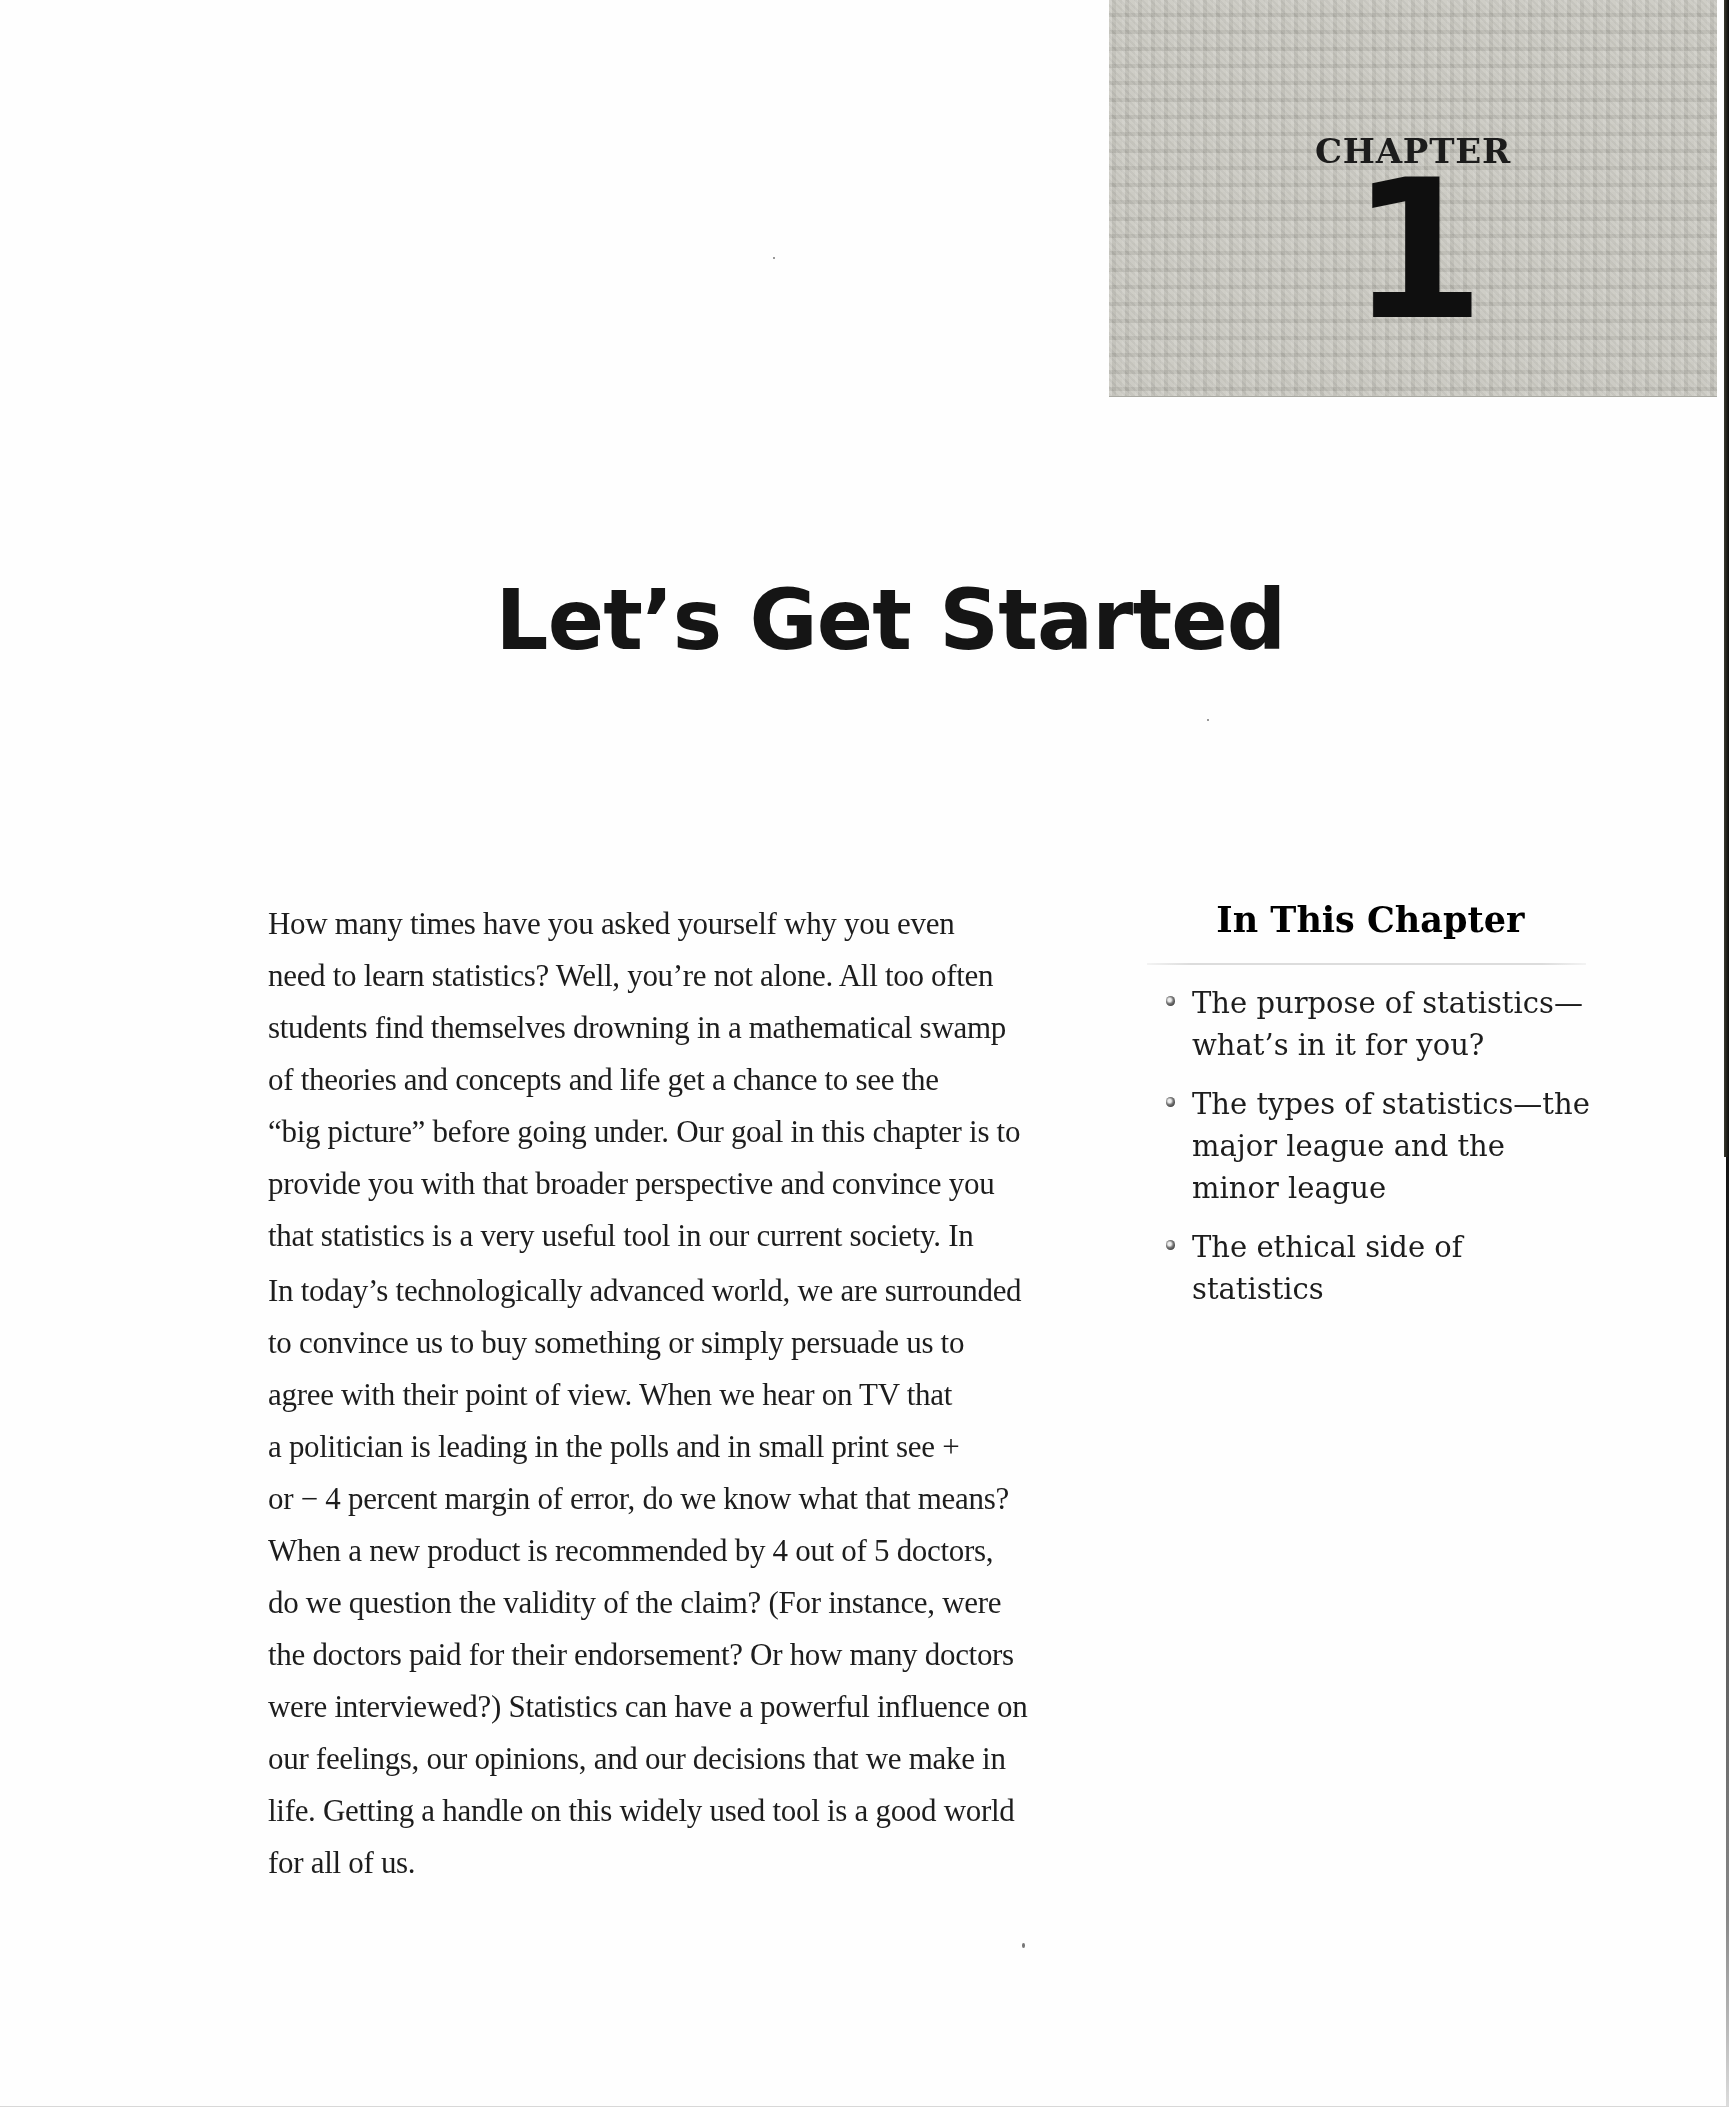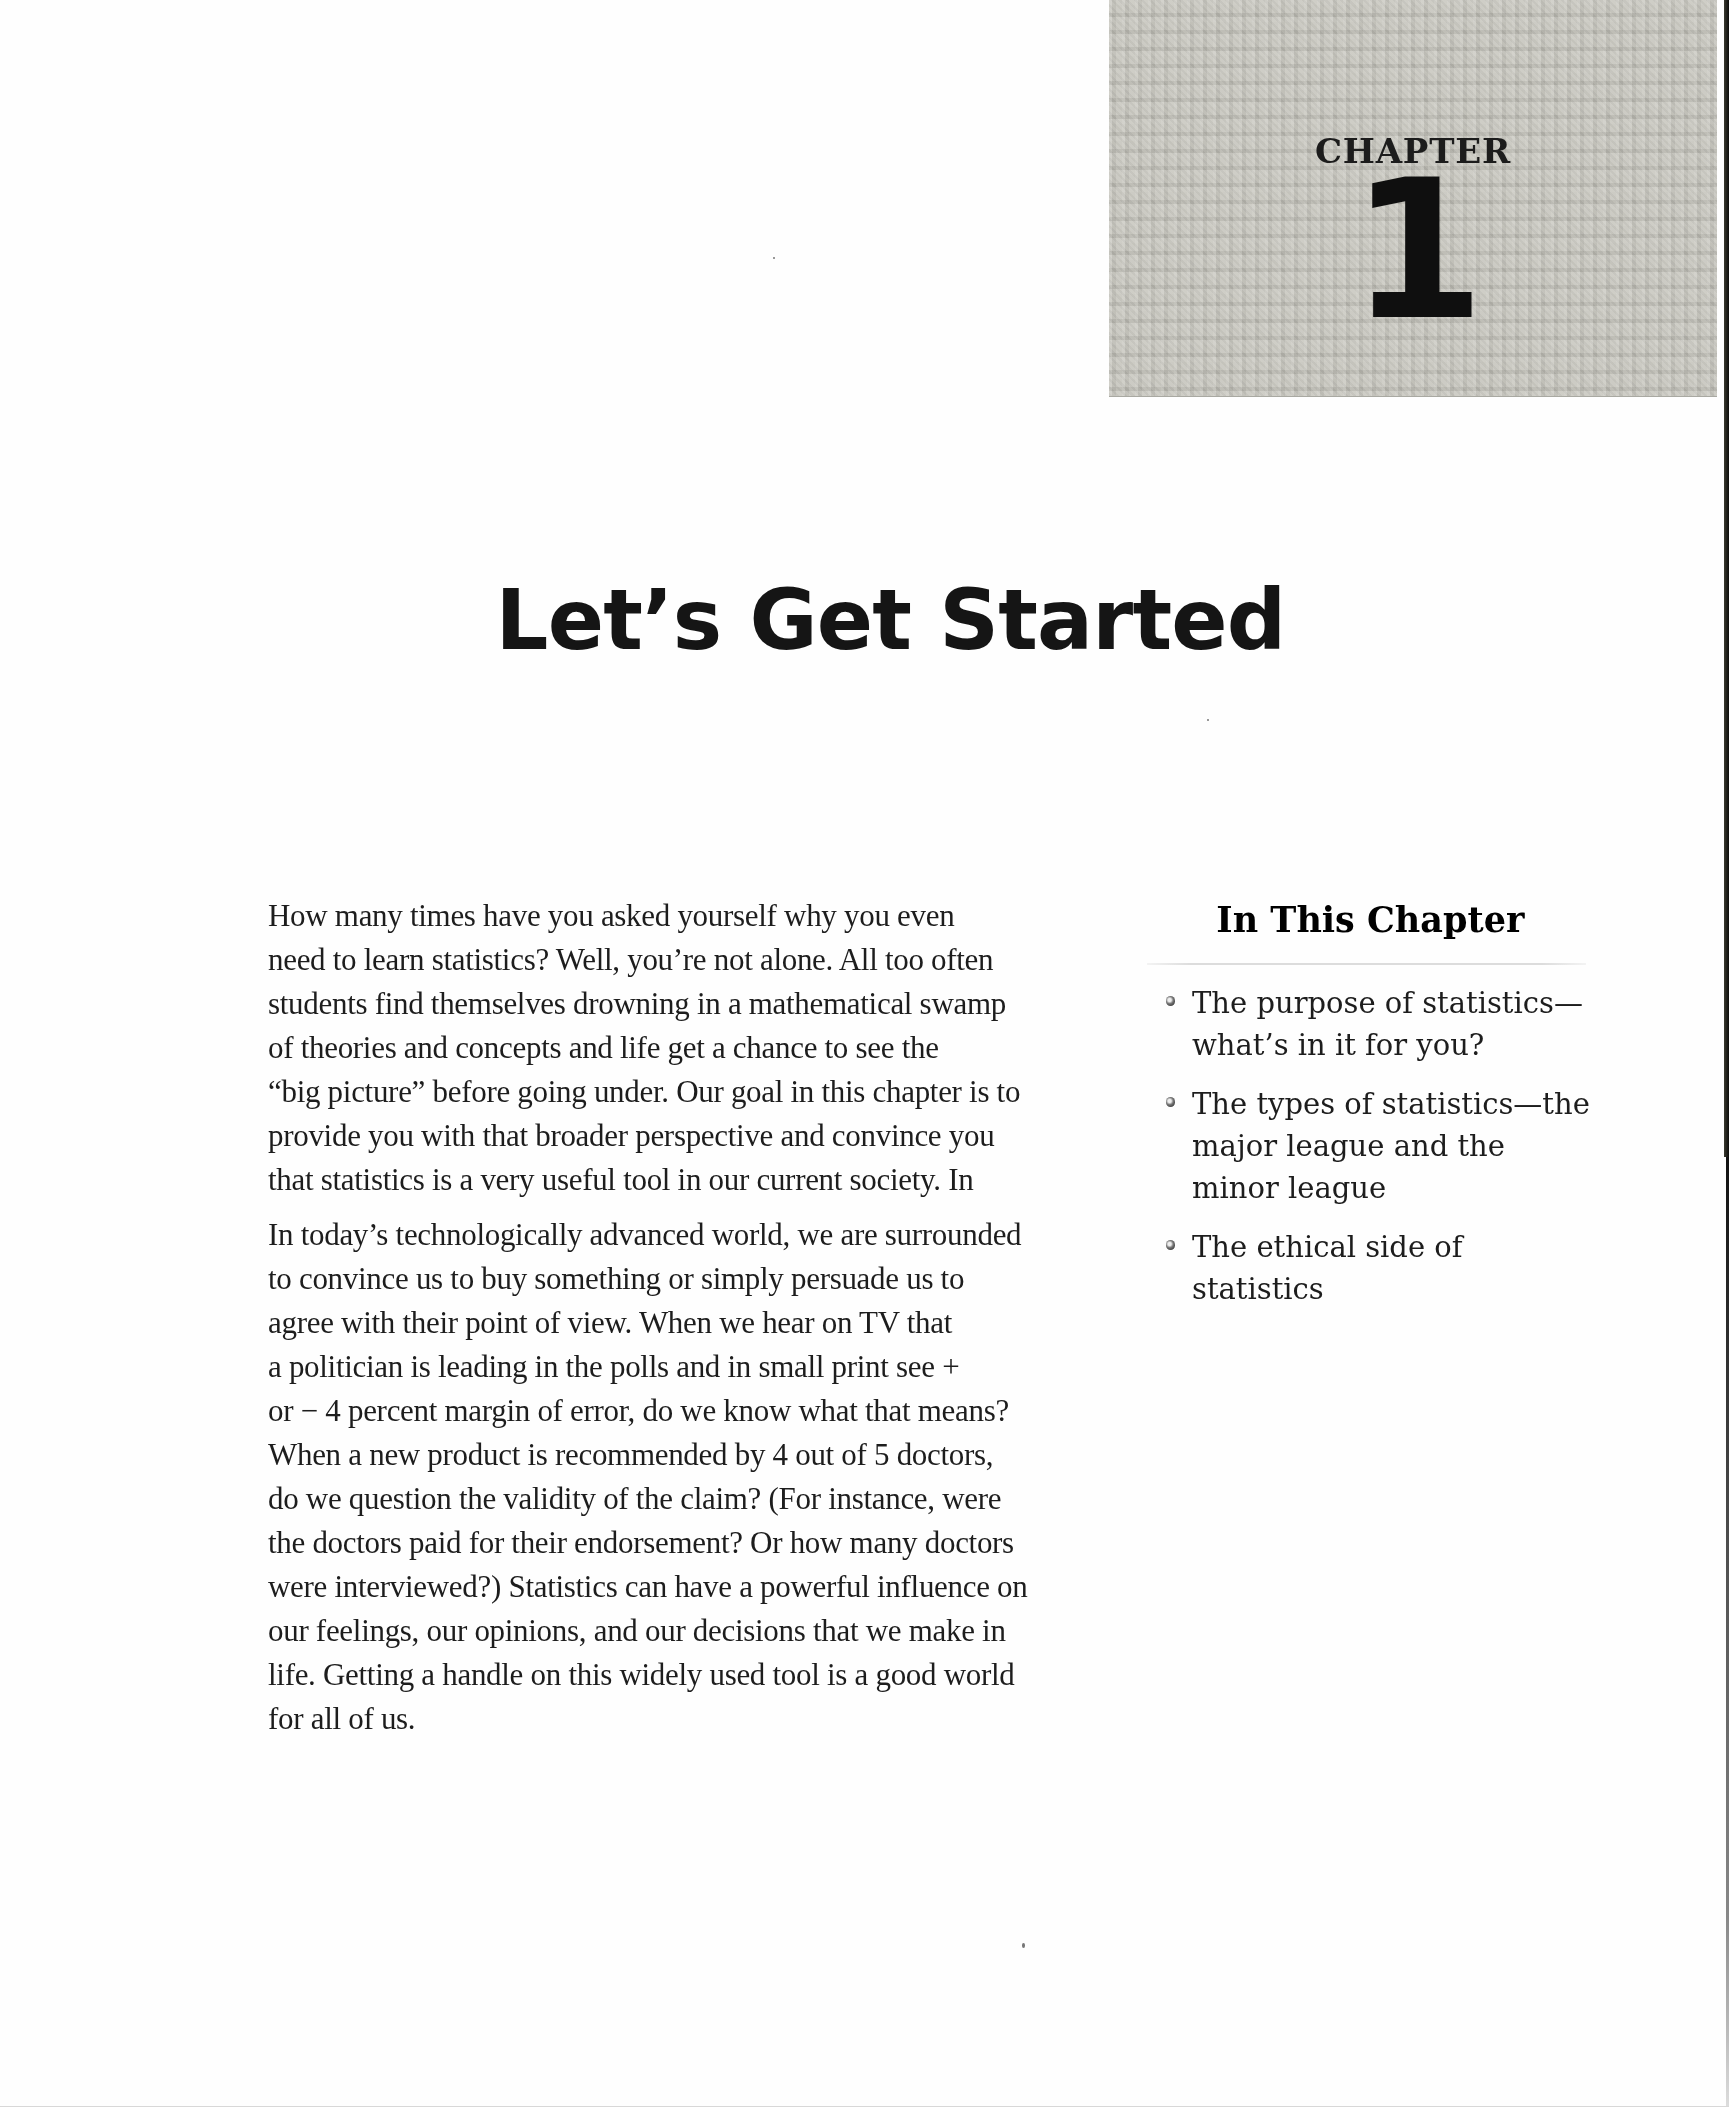--- a/index.html
+++ b/index.html
@@ -75,21 +75,21 @@
       position: absolute;
       left: 268px; top: 894px;
       width: 848px;
       font-family: "Liberation Serif", serif;
       font-size: 31px;
       line-height: 44px;
       color: #1d1d1d;
       letter-spacing: -0.3px;
     }
     .body-col p { margin: 0 0 10.8px 0; }
-    .body-col .line { display: block; white-space: nowrap; }
+    .body-col .line { display: block; white-space: nowrap; margin-top: 8px; }
     .sidebar {
       position: absolute;
       left: 1147px; top: 894px;
       width: 439px;
     }
     .sidebar-title {
       text-align: center;
       font-family: "DejaVu Serif", serif;
       font-weight: bold;
       font-size: 35px;

